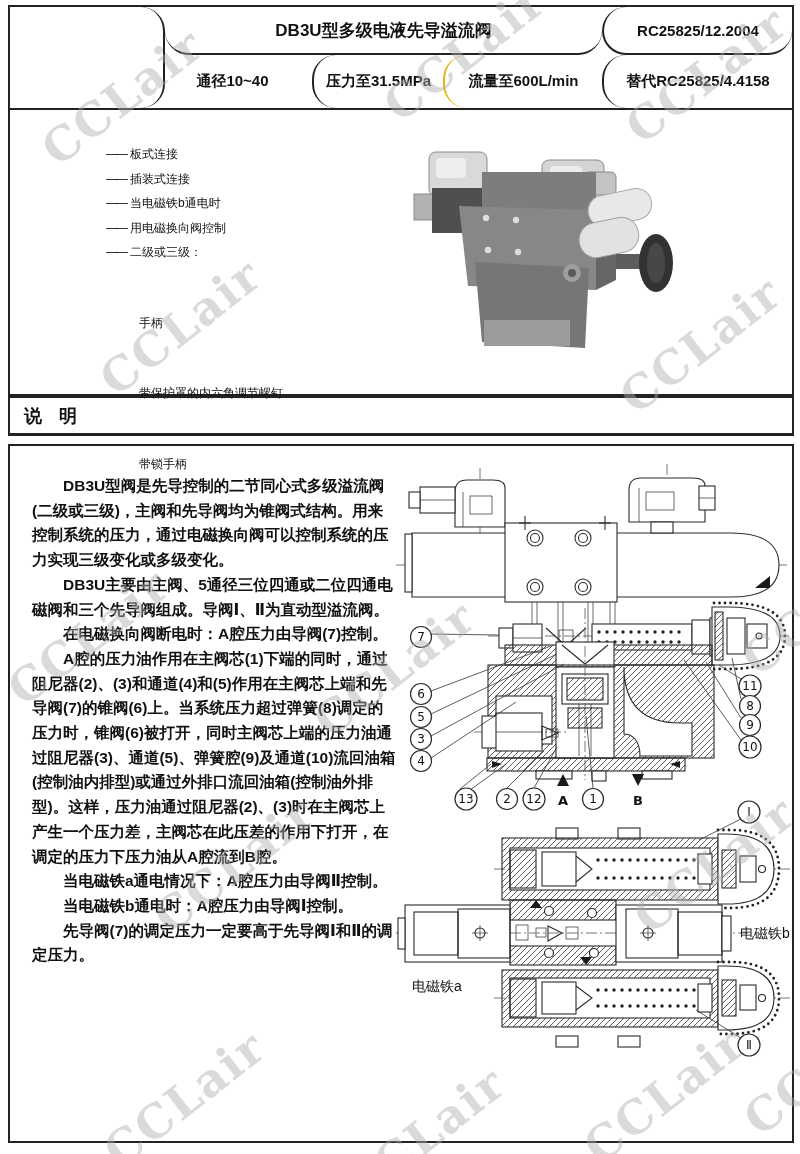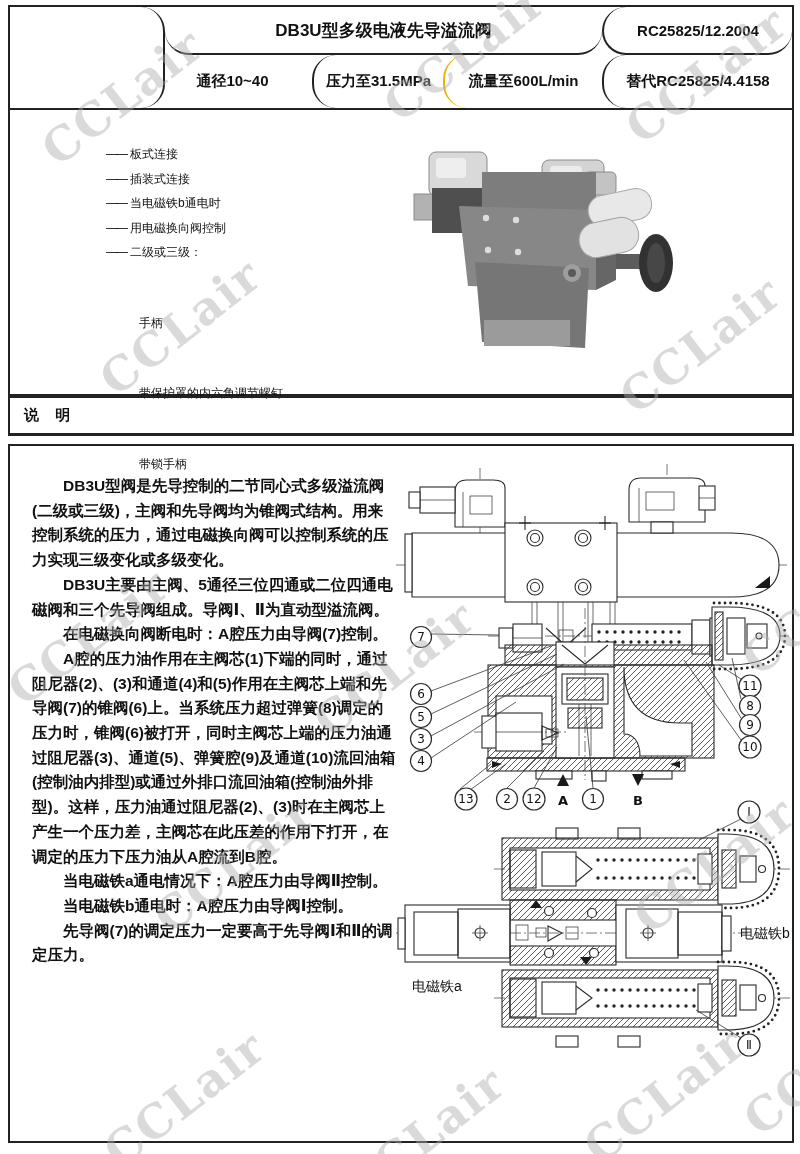--- a/index.html
+++ b/index.html
@@ -22,21 +22,21 @@
   .c-d  { grid-column:2; grid-row:2; }
   .c-p  { grid-column:3; grid-row:2; border-left:2px solid #222;margin-left:12px; }
   .c-f  { grid-column:4; grid-row:2; border-left:2px solid #eab308; }
   .c-r  { grid-column:5; grid-row:2; border-left:2px solid #222; }
   
   .feat-box { position:absolute; left:8px; top:110px; width:786px; height:286px;
               border:2px solid #222; border-top:none; }
   .band { position:absolute; left:8px; top:396px; width:786px; height:40px;
           border:2px solid #222; border-bottom:3px solid #222;
           display:flex; align-items:center; }
-  .band .t { font-weight:bold; font-size:15px; letter-spacing:6px; margin-left:14px; }
+  .band .t { font-weight:bold; font-size:18px; letter-spacing:6px; margin-left:14px; }
   .main-box { position:absolute; left:8px; top:444px; width:786px; height:699px;
               border:2px solid #222; }
   
   .feat-list { position:absolute; left:96px; top:32px; font-size:12px; line-height:24.5px; }
   .feat-item { white-space:nowrap; }
   .feat-item .dash { letter-spacing:-2px; margin-right:4px; }
   .feat-sub { margin-left:33px; white-space:nowrap;margin-top:46px; }
   
   .photo { position:absolute; left:378px; top:20px; }
   

